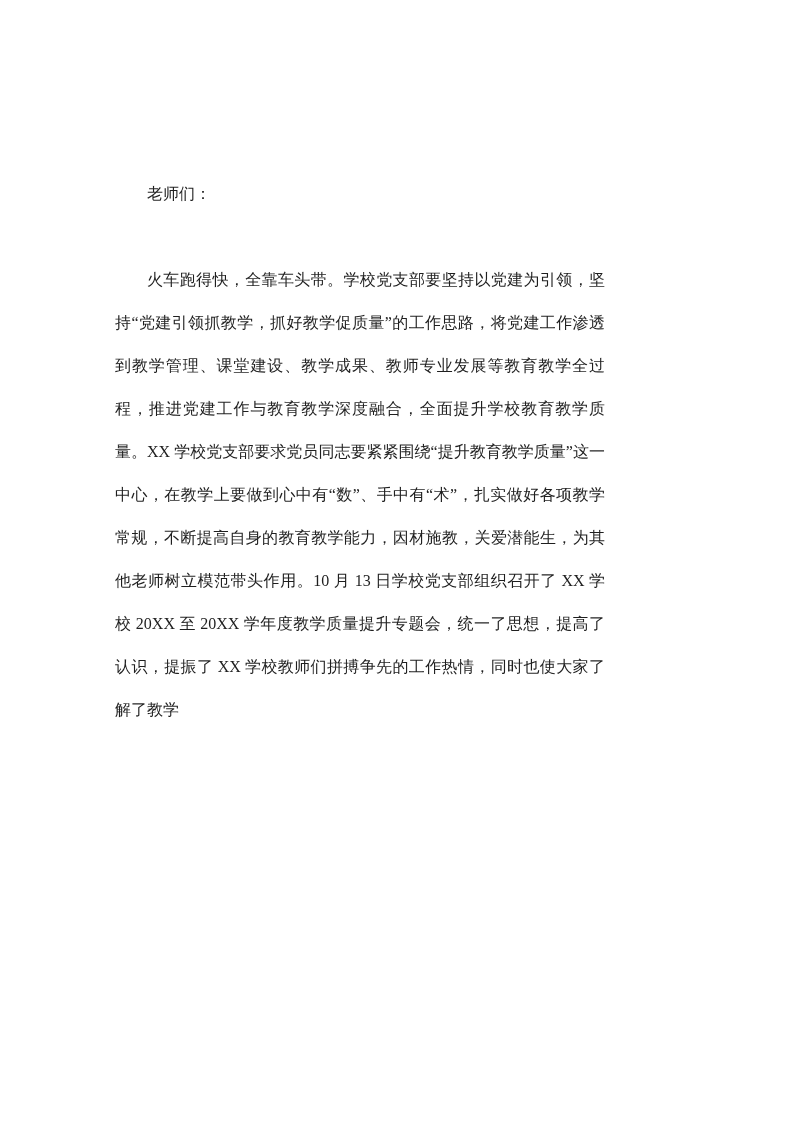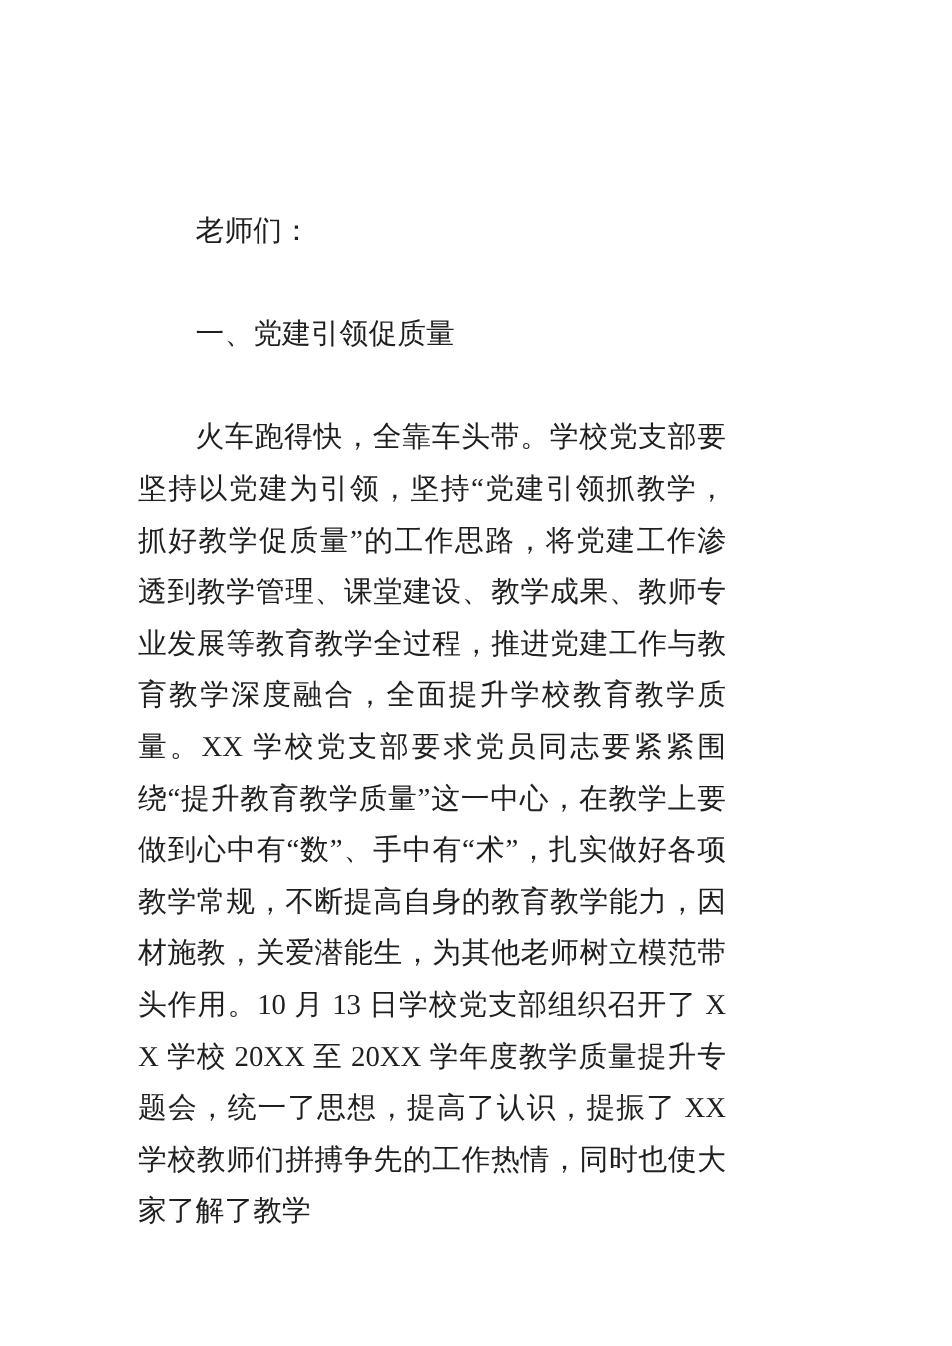--- a/index.html
+++ b/index.html
@@ -12,21 +12,21 @@
     height: 1122px;
     overflow: hidden;
   }
   .page {
     box-sizing: border-box;
     width: 717px;
     height: 1122px;
     background: #ffffff;
     padding: 172px 112px 40px 115px;
     font-family: "Liberation Serif", "DejaVu Serif", serif;
-    font-size: 24px;
+    font-size: 16px;
     line-height: 43px;
     color: #1f1f1f;
   }
   .block {
     margin: 0 0 43px 0;
     text-align: justify;
     text-indent: 2em;
     word-break: break-all;
     font-weight: normal;
   }
@@ -34,16 +34,15 @@
     margin-bottom: 0;
   }
 </style>
 </head>
 <body>
 
 <div class="page">
   <p class="block">老师们：</p>
 
 
-  <p class="block">一、党建引领促质量</p>
 
   <p class="block">火车跑得快，全靠车头带。学校党支部要坚持以党建为引领，坚持“党建引领抓教学，抓好教学促质量”的工作思路，将党建工作渗透到教学管理、课堂建设、教学成果、教师专业发展等教育教学全过程，推进党建工作与教育教学深度融合，全面提升学校教育教学质量。XX 学校党支部要求党员同志要紧紧围绕“提升教育教学质量”这一中心，在教学上要做到心中有“数”、手中有“术”，扎实做好各项教学常规，不断提高自身的教育教学能力，因材施教，关爱潜能生，为其他老师树立模范带头作用。10 月 13 日学校党支部组织召开了 XX 学校 20XX 至 20XX 学年度教学质量提升专题会，统一了思想，提高了认识，提振了 XX 学校教师们拼搏争先的工作热情，同时也使大家了解了教学</p>
 </div>
 
 </body></html>

